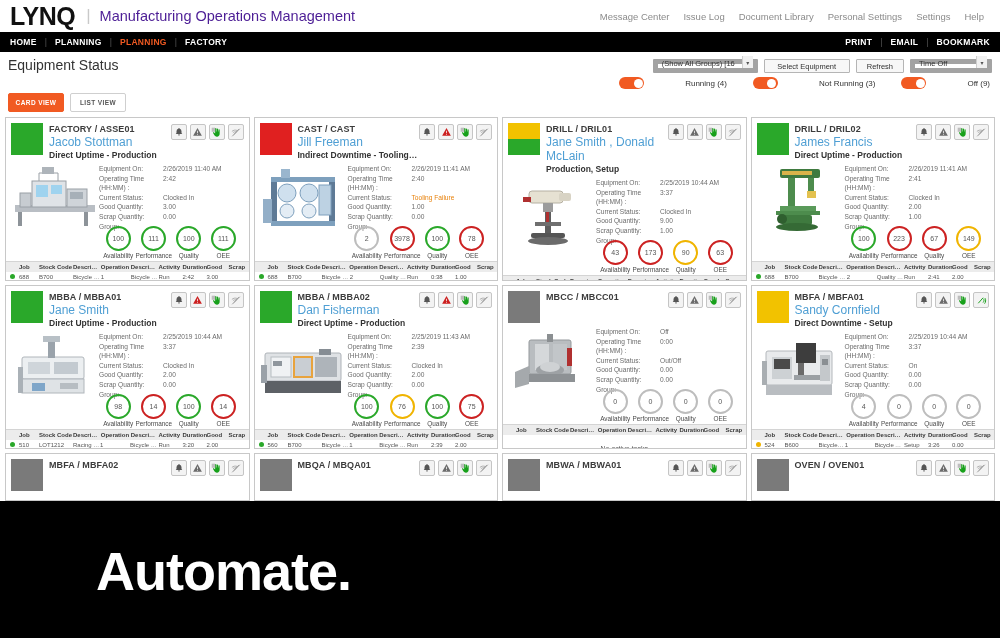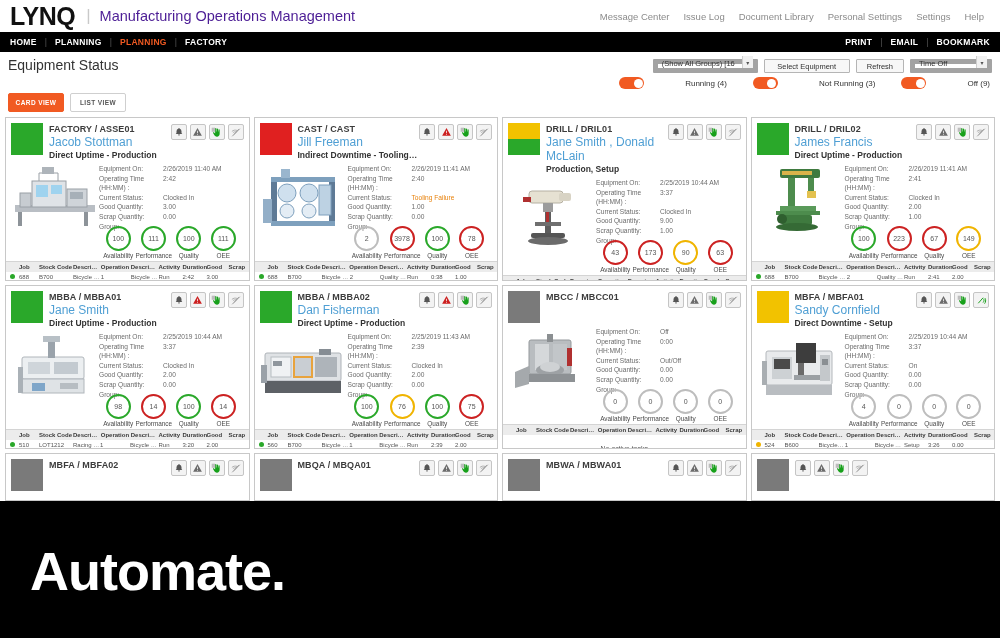--- a/index.html
+++ b/index.html
@@ -156,21 +156,21 @@
   .hscroll .arrow { width: 9px; text-align: center; font-size: 6px; color: #888; }
   .hscroll .thumb { flex: 1; height: 6px; background: #c4c4c4; margin: 0 1px; }
 
   
   .grid-partial .card { height: 48px; }
 
   
   .footer { background: #000; height: 140px; display: flex; align-items: center; }
   .footer-text {
     color: #fff; font-size: 54px; font-weight: 700; letter-spacing: -1px;
-    padding-left: 30px;
+    padding-left: 96px;
   }
 
   svg { display:block; }
 </style>
 </head>
 <body>
 
 <div class="brandbar">
   <span class="logo">LYNQ</span>
   <span class="brand-sep">|</span>
@@ -1558,20 +1558,23 @@
             <div class="kv-row">
               <span class="kv-k">Equipment On:</span>
               <span class="kv-v">Off</span>
             </div>
           </div>
         </div>
       </div>
       <div class="card">
         <div class="card-top">
           <div class="status-sq" style="background:#7a7a7a"></div>
+          <div class="card-titles">
+            <div class="eq-name">OVEN / OVEN01</div>
+          </div>
           <div class="icon-row">
             <div class="ibtn">
               <span>
                 <svg width="10" height="10" viewBox="0 0 16 16">
                   <path fill="#555" d="M8 1.5a1 1 0 011 1v.3a4 4 0 013 3.8v3l1.2 1.6H2.8L4 9.6v-3a4 4 0 013-3.8v-.3a1 1 0 011-1zM6.3 12h3.4a1.7 1.7 0 01-3.4 0z"></path>
                 </svg>
               </span>
             </div>
             <div class="ibtn">
               <span>

